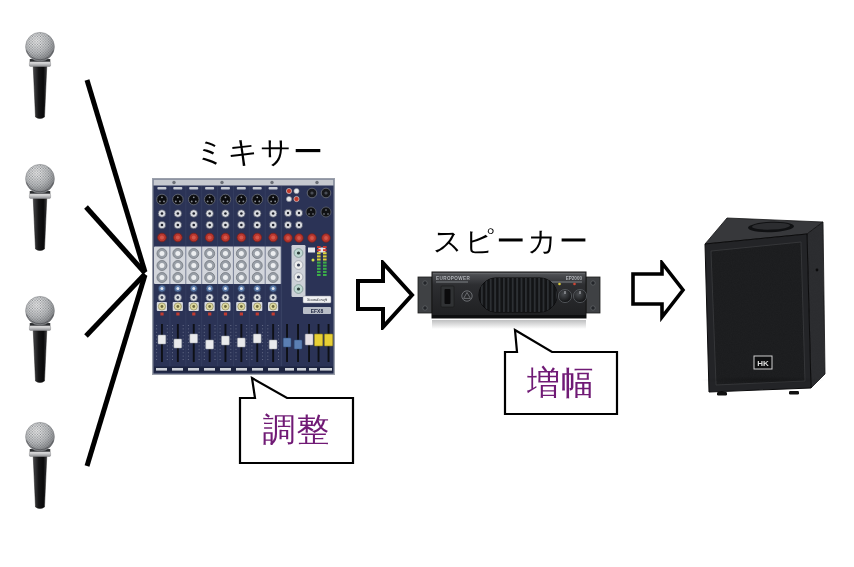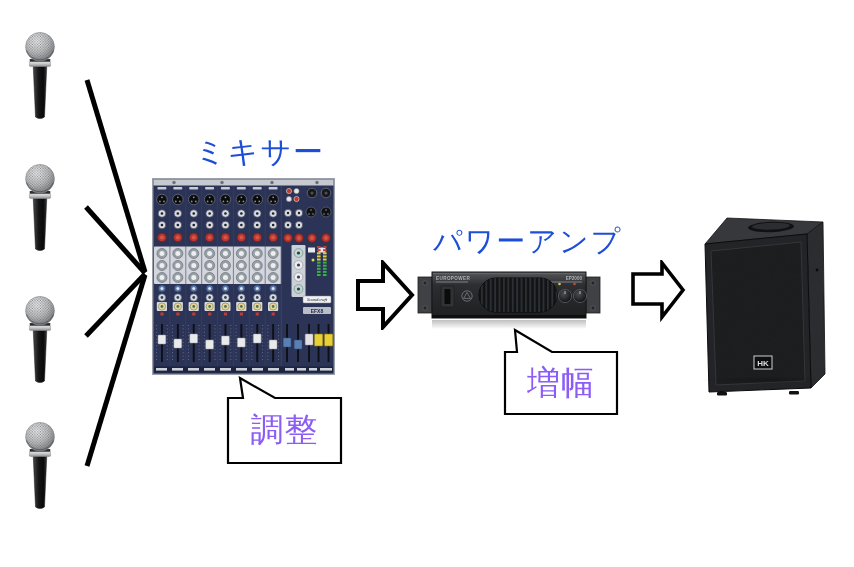--- a/index.html
+++ b/index.html
@@ -1,22 +1,22 @@
 <!DOCTYPE html>
 <html><head>
 <meta charset="utf-8">
 <style>
   html,body { margin:0; padding:0; background:#ffffff; }
   .canvas { position:relative; width:854px; height:567px; background:#fff; overflow:hidden;
             font-family:"Liberation Sans", sans-serif; }
   .abs { position:absolute; }
-  .device-label { position:absolute; color:#1d4ed8; font-size:29px; letter-spacing:2px; white-space:nowrap; }
+  .device-label { position:absolute; color:#000000; font-size:29px; letter-spacing:2px; white-space:nowrap; }
   .callout { position:absolute; }
   .callout .callout-text { position:absolute; display:flex; align-items:center; justify-content:center;
-                           font-size:33px; color:#8b5cf6; letter-spacing:1px; }
+                           font-size:33px; color:#701a75; letter-spacing:1px; }
   svg { display:block; }
   .amp-reflection { position:absolute; left:432px; top:320px; width:154px; height:9px;
                     background:linear-gradient(to bottom, rgba(70,72,75,0.35), rgba(255,255,255,0)); }
   .speaker-shadow { position:absolute; left:700px; top:376px; width:126px; height:8px;
                     background:radial-gradient(ellipse at center, rgba(0,0,0,0.22), rgba(0,0,0,0) 70%); }
 </style>
 </head>
 <body>
 
 <div class="canvas">
@@ -262,21 +262,21 @@
         <rect x="157" y="190" width="8" height="2.6"></rect>
           <rect x="168" y="190" width="12" height="2.6"></rect>
       </g>
     </svg>
   </div>
 
   <svg class="abs" style="left:354px;top:260px" width="62" height="70" viewBox="0 0 62 70">
     <polygon points="4,21 29,21 29,3 58,35 29,67 29,49 4,49" fill="#fff" stroke="#000" stroke-width="4"></polygon>
   </svg>
 
-  <div class="device-label" style="left:433px;top:222px">パワーアンプ</div>
+  <div class="device-label" style="left:433px;top:222px">スピーカー</div>
 
   <div class="abs" style="left:415px;top:270px">
     <svg width="188" height="50" viewBox="0 0 188 50">
       <rect x="3" y="7" width="14" height="36" fill="#3f4144" stroke="#1c1c1c" stroke-width="0.8"></rect>
       <circle cx="10" cy="13" r="2.2" fill="#24262a" stroke="#6b6e72" stroke-width="0.6"></circle>
       <circle cx="10" cy="38" r="2.2" fill="#24262a" stroke="#6b6e72" stroke-width="0.6"></circle>
       <rect x="171" y="7" width="14" height="36" fill="#3f4144" stroke="#1c1c1c" stroke-width="0.8"></rect>
       <circle cx="178" cy="13" r="2.2" fill="#24262a" stroke="#6b6e72" stroke-width="0.6"></circle>
       <circle cx="178" cy="38" r="2.2" fill="#24262a" stroke="#6b6e72" stroke-width="0.6"></circle>
       <rect x="17" y="2" width="154" height="46" fill="url(#ampBodyG)" stroke="#141414" stroke-width="1"></rect>
@@ -326,20 +326,20 @@
       <polygon points="110,26 126,14 128,166 114,180" fill="#ffffff" filter="url(#speckle)" opacity="0.07"></polygon>
       <circle cx="120" cy="62" r="1.4" fill="#0b0b0c"></circle>
       <rect x="57" y="148" width="18" height="13" fill="#0e0f10" stroke="#cfcfcf" stroke-width="1"></rect>
       <text x="66" y="157.5" font-size="8" font-weight="bold" fill="#dddddd" text-anchor="middle">HK</text>
       <rect x="20" y="184" width="10" height="3.4" rx="1.2" fill="#111"></rect>
       <rect x="92" y="183" width="10" height="3.4" rx="1.2" fill="#111"></rect>
     </svg>
   </div>
   <div class="speaker-shadow"></div>
 
-  <div class="callout" style="left:222px;top:371px;width:126px;height:98px">
+  <div class="callout" style="left:234px;top:371px;width:126px;height:98px">
     <svg width="126" height="98" viewBox="0 0 126 98">
       <path d="M 18 7 L 53 27 L 119 27 L 119 92 L 6 92 L 6 27 L 21 27 Z" fill="#fff" stroke="#000" stroke-width="2.2" stroke-linejoin="miter"></path>
     </svg>
     <div class="callout-text" style="left:6px;top:27px;width:113px;height:65px">調整</div>
   </div>
 
 </div>
 
 </body></html>

